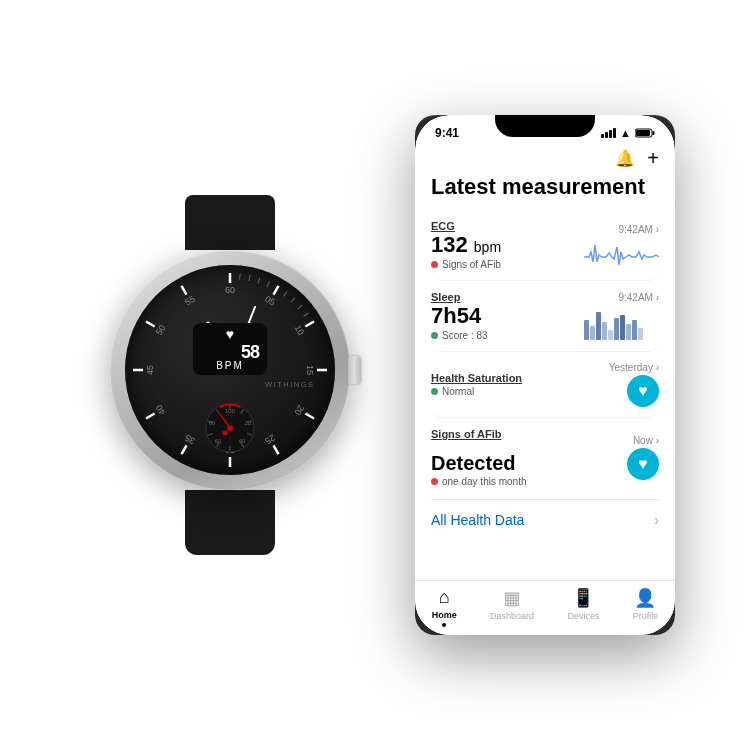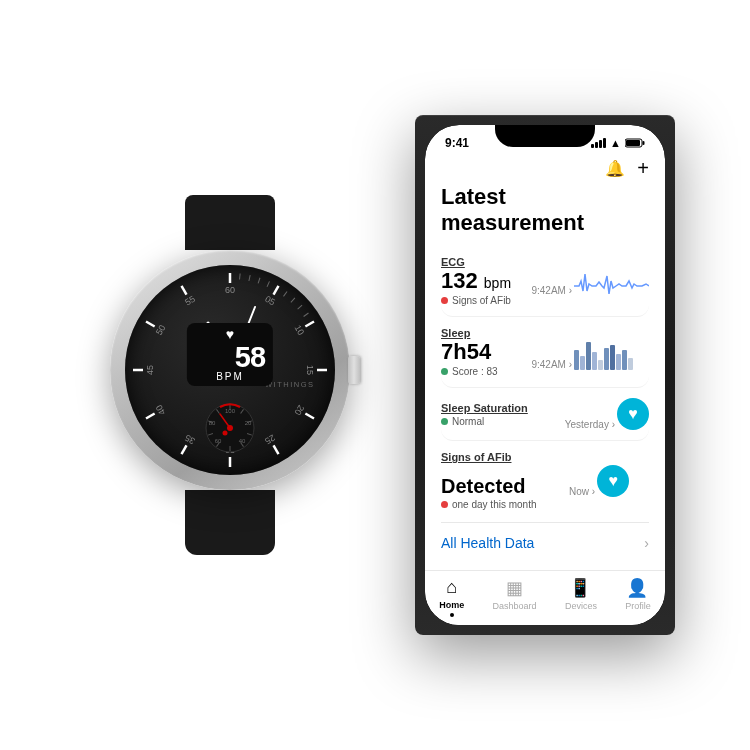--- a/index.html
+++ b/index.html
@@ -107,21 +107,21 @@
 
     .heart-icon-watch {
       color: white;
       font-size: 14px;
       line-height: 1;
       margin-bottom: 2px;
     }
 
     .bpm-number {
       color: white;
-      font-size: 29px;
+      font-size: 18px;
       font-weight: 700;
       line-height: 1;
       letter-spacing: -1px;
       margin-left: 40px;
     }
 
     .bpm-label {
       color: white;
       font-size: 10px;
       letter-spacing: 2px;
@@ -132,22 +132,22 @@
     .phone-container {
       position: relative;
       width: 260px;
       height: 520px;
     }
 
     .phone-outer {
       width: 260px;
       height: 520px;
       background: linear-gradient(180deg, #2a2a2a 0%, #1a1a1a 50%, #2a2a2a 100%);
-      border-radius: 8px;
-      padding: 10px;
+      border-radius: 20px;
+      padding: 0;
       box-shadow: 0 20px 60px rgba(0,0,0,0.4), inset 0 1px 0 rgba(255,255,255,0.1);
       position: relative;
     }
 
     .phone-inner {
       width: 100%;
       height: 100%;
       background: #000;
       border-radius: 34px;
       overflow: hidden;
@@ -299,21 +299,21 @@
     }
 
     .card-time {
       font-size: 10px;
       color: #888;
       white-space: nowrap;
     }
 
     .card-right {
       display: flex;
-      flex-direction: row;
+      flex-direction: column;
       align-items: flex-end;
       gap: 2px;
       min-width: 80px;
     }
 
     
     .ecg-chart {
       width: 75px;
       height: 30px;
     }
@@ -588,21 +588,21 @@
                   <div class="sleep-bar" style="height:25px;background:#5070a0"></div>
                   <div class="sleep-bar" style="height:16px;background:#a0b4d6"></div>
                   <div class="sleep-bar" style="height:20px;background:#7090bb"></div>
                   <div class="sleep-bar" style="height:12px;background:#c0ccdd"></div>
                 </div>
               </div>
             </div>
 
             <div class="measurement-card">
               <div class="card-left">
-                <div class="card-type">Sleep Saturation</div>
+                <div class="card-type">Health Saturation</div>
                 <div class="card-status">
                   <div class="status-dot green"></div>
                   <span class="status-text-small">Normal</span>
                 </div>
               </div>
               <div class="card-right">
                 <span class="card-time">Yesterday ›</span>
                 <div class="o2-icon">♥</div>
               </div>
             </div>

